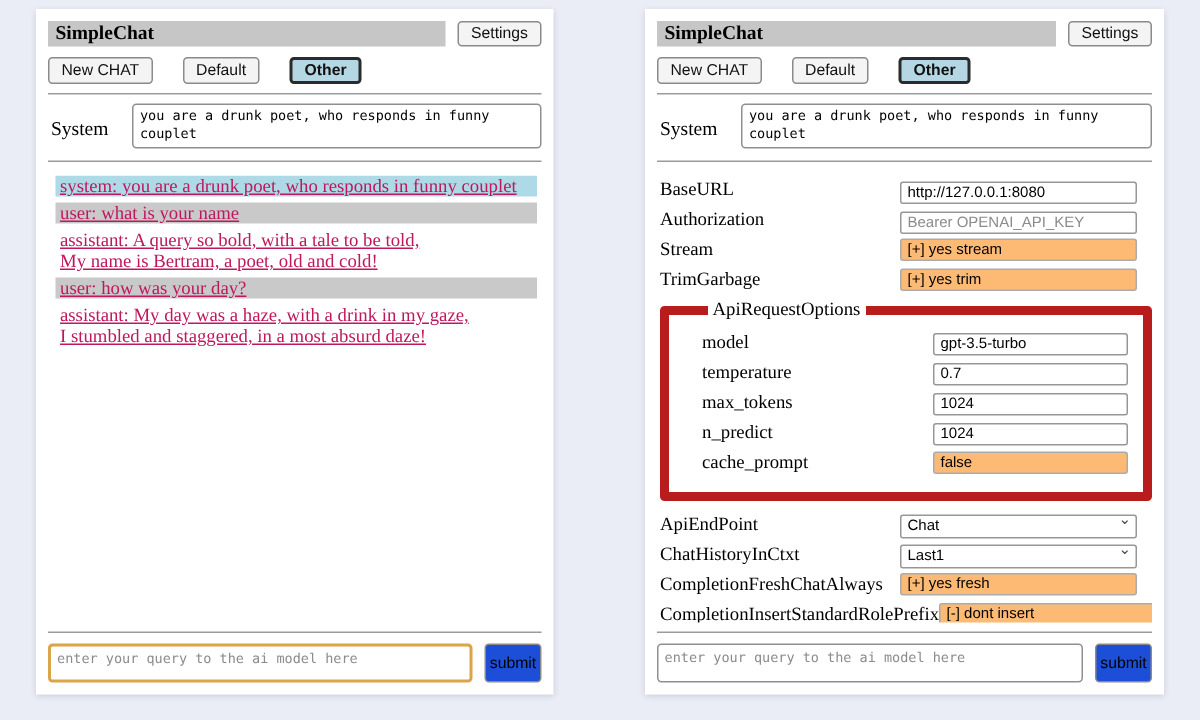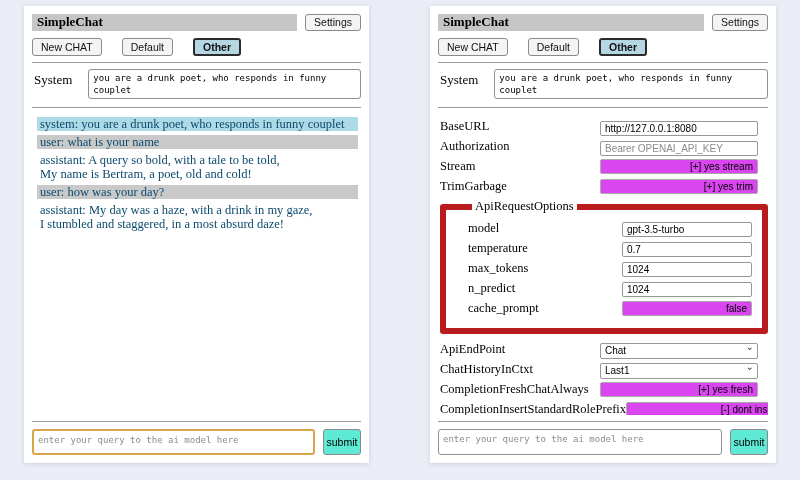--- a/index.html
+++ b/index.html
@@ -31,54 +31,54 @@
   .btn {
     font-family: "Liberation Sans", sans-serif;
     font-size: 10.5px; line-height: 13px; color: #111;
     background: #f4f4f4; border: 1px solid #8a8a8a; border-radius: 3px;
     padding: 1px 8px; cursor: pointer; white-space: nowrap;
   }
   .session-row { display: flex; gap: 20px; margin-top: 7px; height: 18px; flex: none; }
   .btn.selected { background: #b5d6e3; border: 2px solid #2b2b2b; font-weight: bold; }
   hr.divider { border: none; border-top: 1px solid #9b9b9b; margin: 6px 0 3px 0; flex: none; }
   
-  .system-row { display: flex; align-items: flex-start; gap: 16px; margin: 3px 0 2px 2px; flex: none; }
+  .system-row { display: flex; align-items: center; gap: 16px; margin: 3px 0 2px 2px; flex: none; }
   .system-label { font-size: 13px; padding-top: 3px; }
   .mono-area {
     flex: 1; height: 30px; resize: none; overflow: hidden;
     font-family: "DejaVu Sans Mono", monospace; font-size: 9px; line-height: 12px;
     color: #000; border: 1px solid #8f8f8f; border-radius: 3px; padding: 2px 4px;
     background: #fff; outline: none;
   }
   
   .chat { flex: 1; margin-top: 6px; padding: 0 3px 0 5px; overflow: hidden; }
   .msg {
-    font-size: 12.5px; line-height: 14px; color: #0c4a6e;
-    margin-bottom: 4px; padding: 0 3px; white-space: pre-line;
+    font-size: 12.5px; line-height: 14px; color: #be185d;
+    margin-bottom: 4px; padding: 0 3px; white-space: pre-line; text-decoration: underline;
   }
   .msg.system    { background: #aed9e6; }
   .msg.user      { background: #c9c9c9; }
   .msg.assistant { background: #ffffff; }
   
   .settings { flex: 1; margin-top: 8px; padding-left: 2px; overflow: hidden; }
   .srow {
     display: flex; align-items: center; justify-content: space-between;
     height: 15px; margin-bottom: 5px; padding-right: 10px;
   }
   .srow .slabel { font-size: 12.5px; white-space: nowrap; }
   .control { width: 158px; flex: none; }
   input.tinput, .cbtn, .selwrap select {
     width: 100%; height: 15px;
     font-family: "Liberation Sans", sans-serif; font-size: 10px; line-height: 13px;
     border: 1px solid #979797; border-radius: 2px; background: #fff; color: #000;
     padding: 0 4px; outline: none;
   }
   input.tinput::placeholder, textarea::placeholder { color: #8b8b8b; opacity: 1; }
   .cbtn {
-    background: #d946ef; border-color: #ababab; text-align: right;
+    background: #fdba74; border-color: #ababab; text-align: left;
     cursor: pointer; display: block;
   }
   fieldset.aro {
     border: 6px solid #b91c1c; border-radius: 3px;
     margin: 2px 0 8px 0; padding: 2px 8px 7px 22px;
   }
   fieldset.aro legend { font-size: 12.5px; padding: 0 3px; margin-left: 4px; }
   fieldset.aro .srow { padding-right: 2px; margin-bottom: 6px; margin-top: 5px; height: 14px; }
   fieldset.aro .control { width: 130px; }
   .selwrap { position: relative; }
@@ -91,21 +91,21 @@
   
   .query-row { display: flex; gap: 8px; align-items: stretch; margin-top: 4px; height: 26px; flex: none; }
   textarea.query {
     flex: 1; resize: none; overflow: hidden;
     font-family: "DejaVu Sans Mono", monospace; font-size: 9px; line-height: 12px;
     border: 1px solid #8f8f8f; border-radius: 3px; padding: 3px 4px; outline: none;
   }
   textarea.query.focused { border: 2px solid #dba449; }
   .submit-btn {
     width: 38px; font-family: "Liberation Sans", sans-serif; font-size: 10.5px;
-    background: #5eead4; border: 1px solid #8a8a8a; border-radius: 3px; cursor: pointer;
+    background: #1d4ed8; border: 1px solid #8a8a8a; border-radius: 3px; cursor: pointer;
   }
 </style>
 </head>
 <body>
 
 <div class="panel">
   <div class="title-row">
     <div class="title-bar">SimpleChat</div>
     <button class="btn">Settings</button>
   </div>

